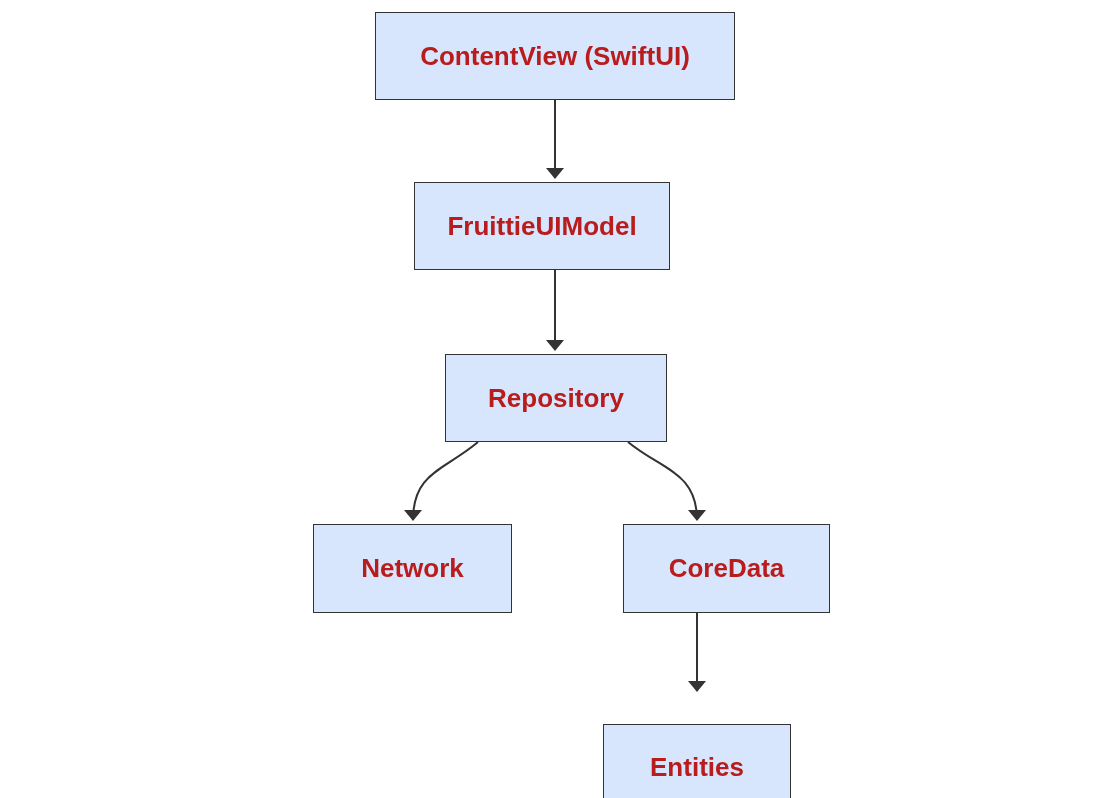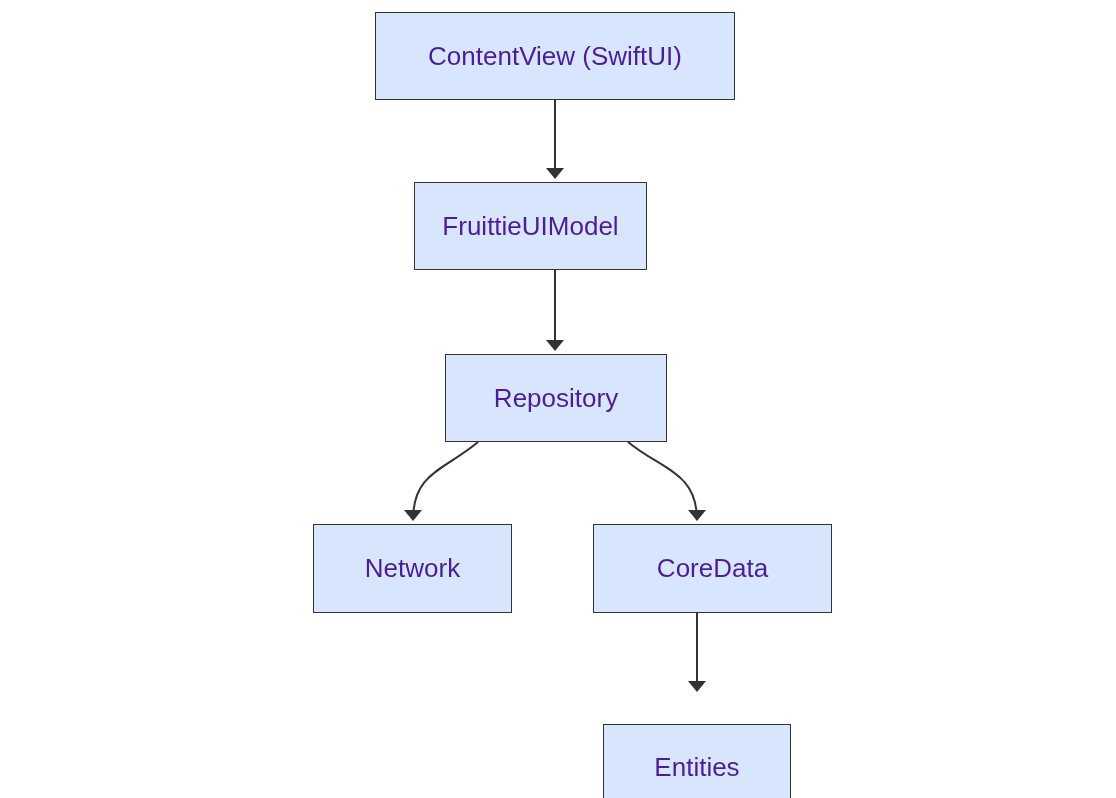--- a/index.html
+++ b/index.html
@@ -20,33 +20,34 @@
     left: 0;
     top: 0;
     width: 1116px;
     height: 798px;
   }
   .node {
     position: absolute;
     box-sizing: border-box;
     background: #d7e6fc;
     border: 1.5px solid #333333;
-    color: #4c1d95;
+    color: #b91c1c;
     font-size: 26px;
     display: flex;
     align-items: center;
     justify-content: center;
     text-align: center;
     white-space: nowrap;
+    font-weight: bold;
   }
   .node-contentview     { left: 375px; top:  12px; width: 360px; height: 88px; }
-  .node-fruittieuimodel { left: 414px; top: 182px; width: 233px; height: 88px; }
+  .node-fruittieuimodel { left: 414px; top: 182px; width: 256px; height: 88px; }
   .node-repository      { left: 445px; top: 354px; width: 222px; height: 88px; }
   .node-network         { left: 313px; top: 524px; width: 199px; height: 89px; }
-  .node-coredata        { left: 593px; top: 524px; width: 239px; height: 89px; }
+  .node-coredata        { left: 623px; top: 524px; width: 207px; height: 89px; }
   .node-entities        { left: 603px; top: 696px; width: 188px; height: 87px; margin-top: 28px; }
   .edge-path {
     fill: none;
     stroke: #333333;
     stroke-width: 2px;
   }
 </style>
 </head>
 <body>
 

